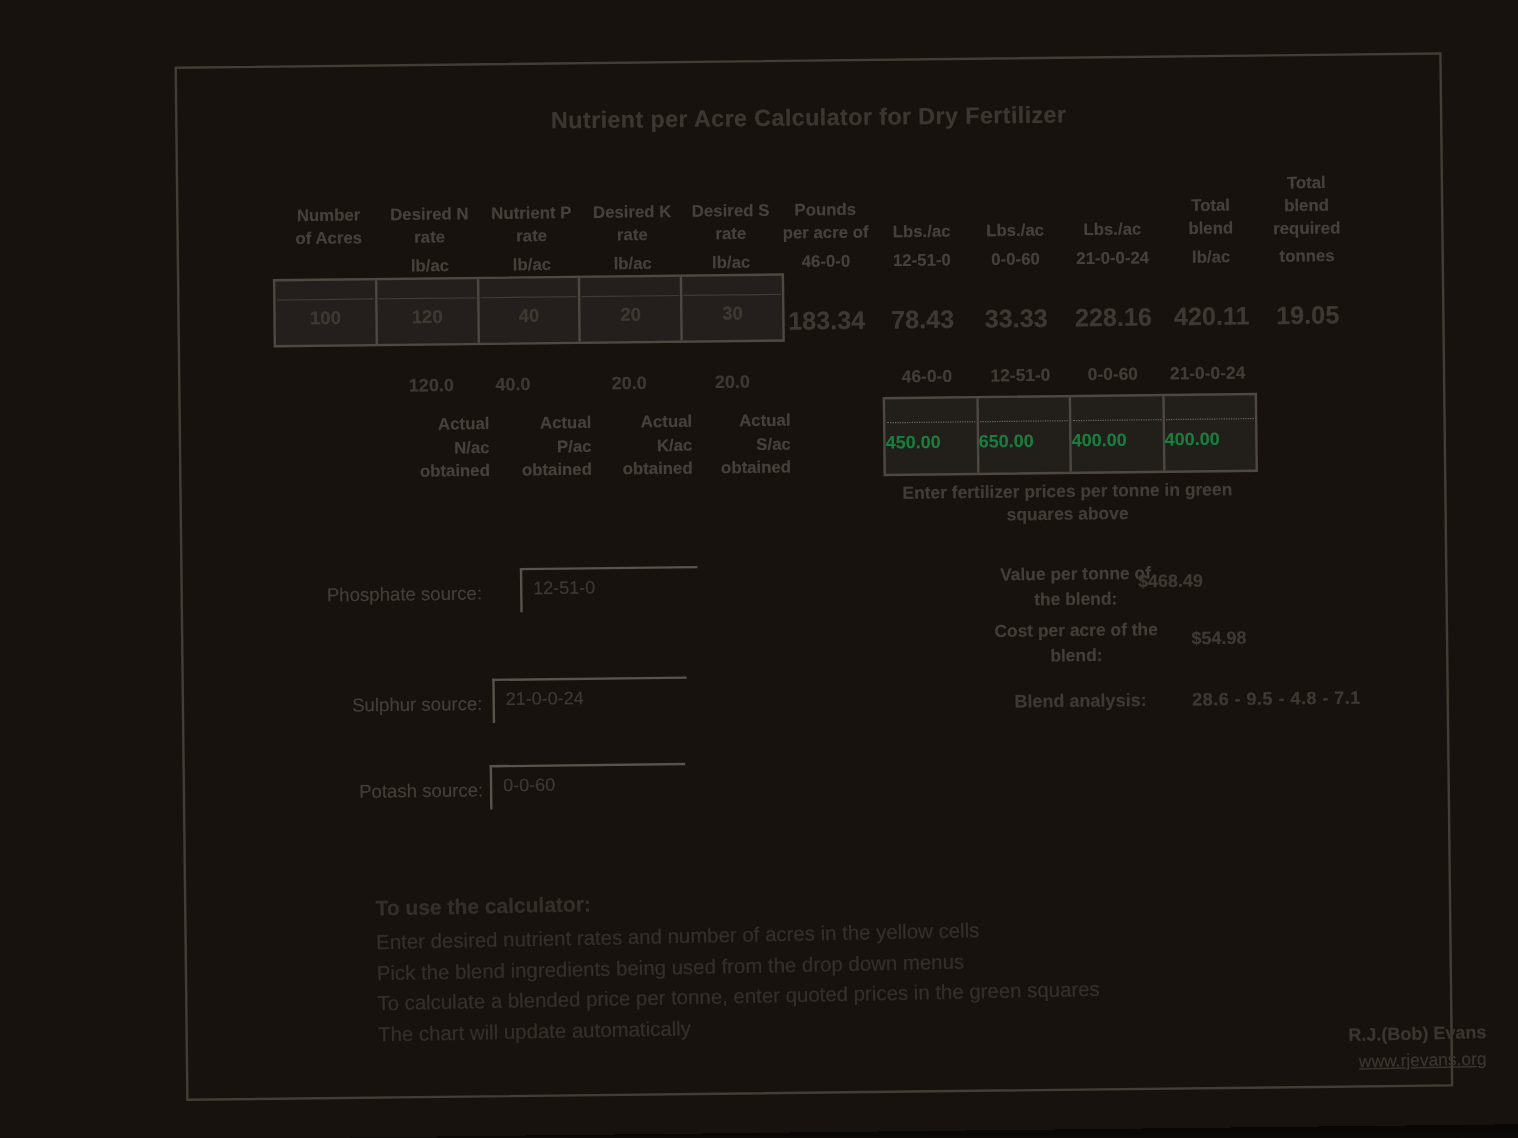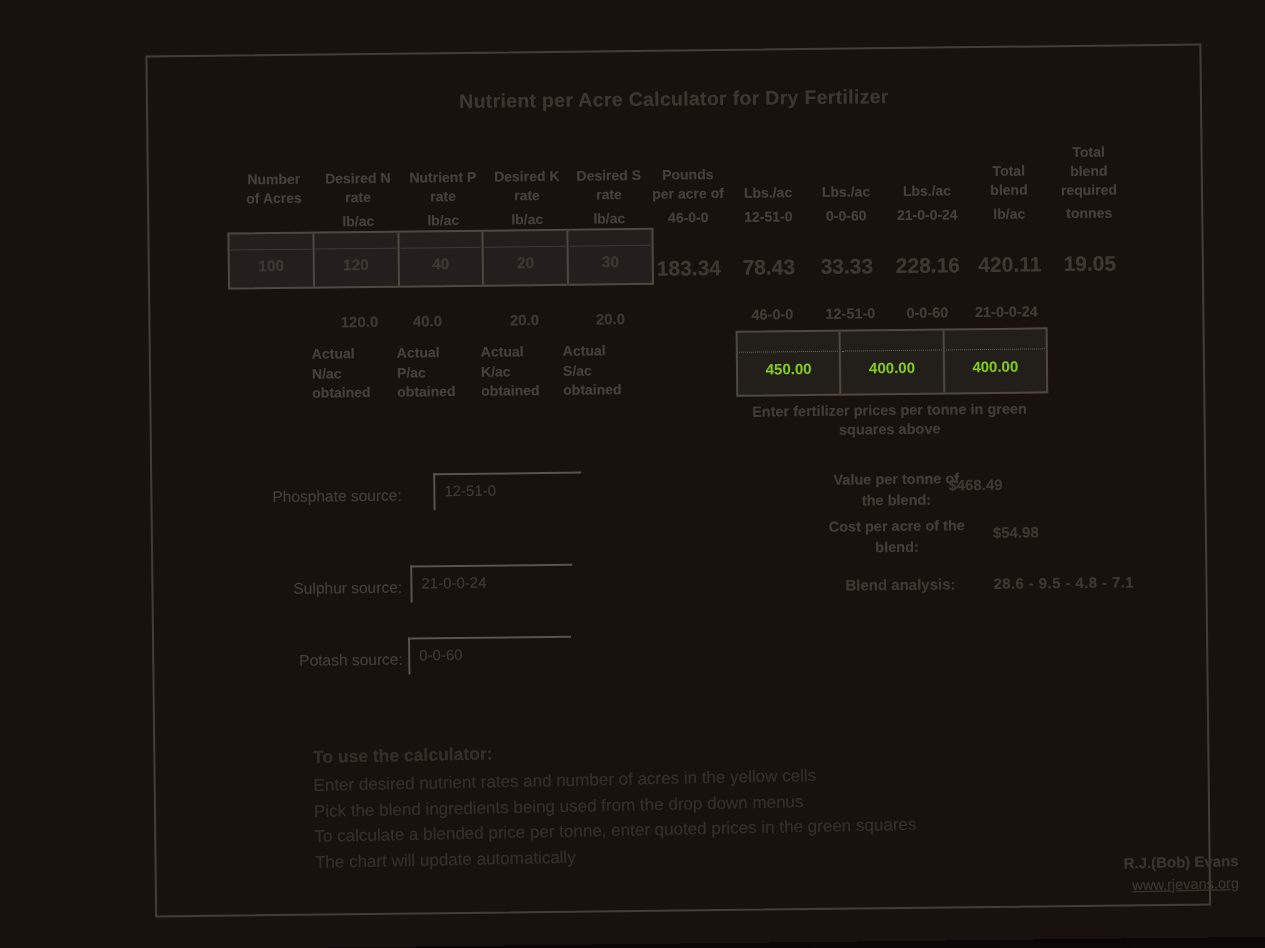--- a/index.html
+++ b/index.html
@@ -49,36 +49,36 @@
   .cval {
     position:absolute; top:205px; transform:translateX(-50%);
     font-weight:700; font-size:21px; white-space:nowrap; color:#3d3831;
   }
   
   .aval {
     position:absolute; top:258px; transform:translateX(-50%);
     font-weight:700; font-size:15px; color:#3d3831;
   }
   .acol {
-    position:absolute; top:289px; width:96px; text-align:left;
+    position:absolute; top:289px; width:96px; text-align:right;
     font-weight:700; font-size:14px; line-height:19.5px; color:#45403a;
   }
   
   .phead {
     position:absolute; top:256px; transform:translateX(-50%);
     font-weight:700; font-size:14.5px; white-space:nowrap; color:#413c35;
   }
   .ptable {
     position:absolute; left:585px; top:280px; width:312px; height:66px;
     display:flex; border:2.5px solid #4e4841; background:rgba(255,255,255,0.05);
   }
   .pcell { flex:1 1 0; position:relative; }
   .pcell + .pcell { border-left:2.5px solid #4e4841; }
   .pcell::before { content:""; display:block; height:19px; border-bottom:1px dotted #6f6warn75e; border-bottom:1px dotted #6f675e; margin:0 1px; }
-  .pcell .v { display:block; text-align:center; font-weight:700; font-size:15px; color:#84cc16; padding-top:8px; }
+  .pcell .v { display:block; font-weight:700; font-size:15px; color:#15803d; padding-top:8px; }
   .pcaption {
     position:absolute; left:577px; top:352px; width:322px; text-align:center;
     font-weight:700; font-size:14.5px; line-height:18.5px; color:#413c35;
   }
   
   .srclabel { position:absolute; font-size:15.5px; color:#433e37; white-space:nowrap; }
   .srcbox {
     position:absolute; height:37px;
     border-top:2px solid #59534b; border-left:2px solid #59534b;
     font-size:15px; color:#3d3831; padding:7px 0 0 9px; white-space:nowrap;
@@ -215,20 +215,23 @@
     <span class="phead" style="left:622px">46-0-0</span>
     <span class="phead" style="left:700px">12-51-0</span>
     <span class="phead" style="left:777px">0-0-60</span>
     <span class="phead" style="left:856px">21-0-0-24</span>
 
     <div class="ptable">
       <div class="pcell">
           <span class="v">450.00</span>
         </div>
       <div class="pcell">
+          <span class="v">650.00</span>
+        </div>
+      <div class="pcell">
           <span class="v">400.00</span>
         </div>
       <div class="pcell">
           <span class="v">400.00</span>
         </div>
     </div>
 
     <div class="pcaption">
       <span class="hl">Enter fertilizer prices per tonne in green</span>
       <span class="hl">squares above</span>

